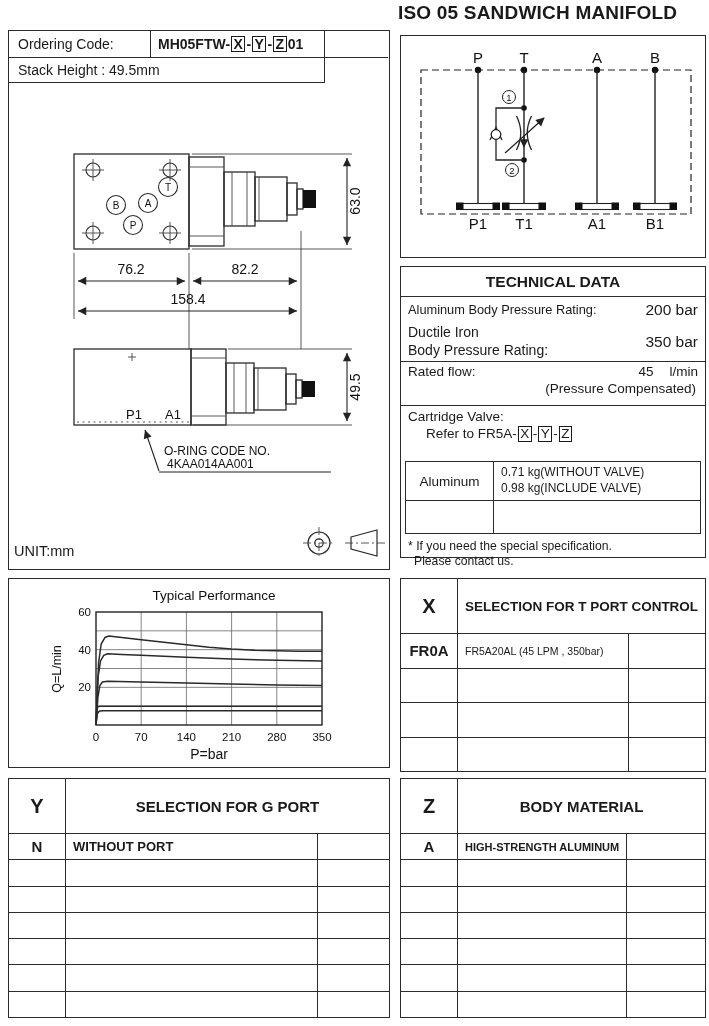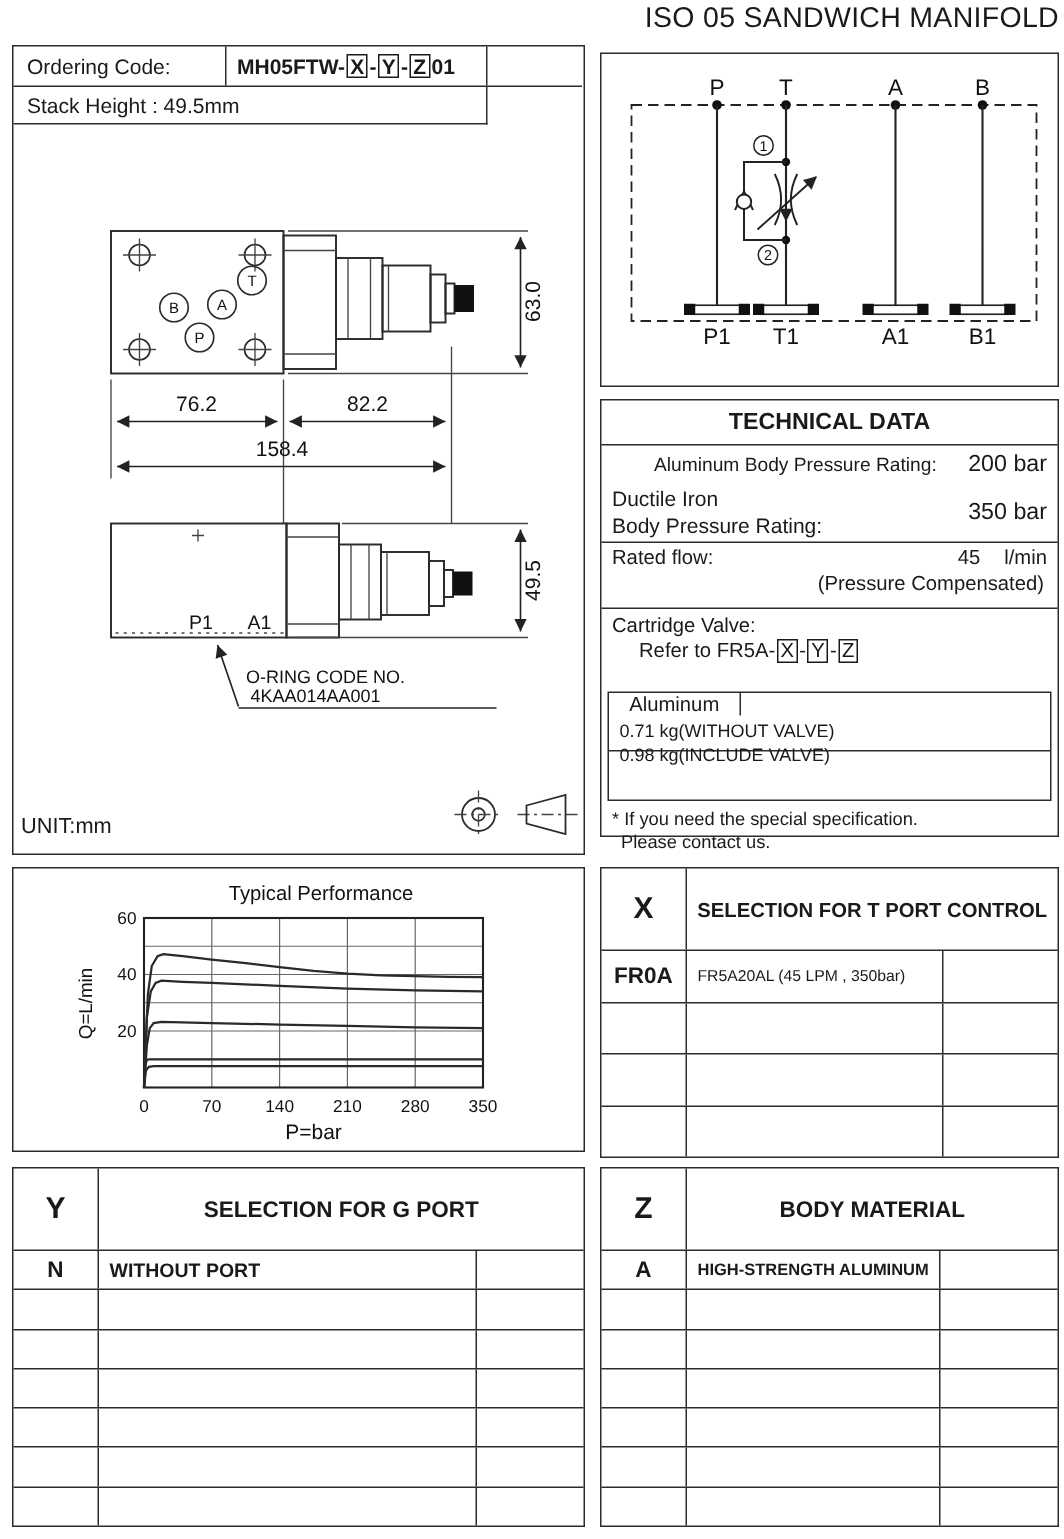--- a/index.html
+++ b/index.html
@@ -1,20 +1,20 @@
 <!DOCTYPE html>
 <html><head>
 <meta charset="utf-8">
 <style>
   *{margin:0;padding:0;box-sizing:border-box;}
   body{font-family:"Liberation Sans",sans-serif;background:#fff;color:#1a1a1a;}
   .page{position:relative;width:709px;height:1026px;background:#fff;overflow:hidden;}
   .panel{position:absolute;border:1.6px solid #2b2b2b;background:#fff;}
-  .doc-title{position:absolute;left:398px;top:2px;width:308px;text-align:right;
-             font-weight:normal;font-size:19px;letter-spacing:0.2px;}
+  .doc-title{position:absolute;left:398px;top:2px;width:308px;text-align:left;
+             font-weight:bold;font-size:19px;letter-spacing:0.2px;}
   
   .ord-row1{position:absolute;left:0;top:0;width:379px;height:27px;border-bottom:1.4px solid #2b2b2b;display:flex;}
   .ord-label{width:142px;border-right:1.4px solid #2b2b2b;padding-left:9px;font-size:14px;display:flex;align-items:center;}
   .ord-value{width:174px;border-right:1.4px solid #2b2b2b;padding-left:7px;font-weight:bold;font-size:14px;display:flex;align-items:center;white-space:nowrap;}
   .ord-spare{flex:1;}
   .ord-row2{position:absolute;left:0;top:27px;width:316px;height:25px;border-bottom:1.4px solid #2b2b2b;border-right:1.4px solid #2b2b2b;
             font-size:14px;display:flex;align-items:center;padding-left:9px;}
   .bx{display:inline-block;border:1.3px solid #1a1a1a;padding:0 1.5px;line-height:1.05;margin:0 1px;font-weight:bold;}
   .unit-label{position:absolute;left:5px;top:512px;font-size:14.5px;}
   
@@ -25,32 +25,32 @@
   .dimtxt{font-size:14px;fill:#111;}
   .smalltxt{font-size:12px;fill:#111;}
   .porttxt{font-size:10px;fill:#111;}
   .schline{fill:none;stroke:#222;stroke-width:1.4;}
   .schlbl{font-size:15px;fill:#111;}
   
   .tech-header{height:30px;line-height:29px;text-align:center;font-weight:bold;font-size:15.5px;border-bottom:1.6px solid #2b2b2b;}
   .t-row{display:flex;justify-content:space-between;align-items:center;padding:0 7px;}
   .t-row1{height:25px;}
   .t-row2{height:40px;border-bottom:1.6px solid #2b2b2b;}
-  .t-lbl{font-size:12.8px;margin-left:28px;}
+  .t-lbl{font-size:12.8px;}
   .t-lbl2{font-size:14px;line-height:1.25;}
   .t-val{font-size:15.5px;white-space:nowrap;}
   .t-row3{height:44px;border-bottom:1.6px solid #2b2b2b;padding:2px 7px 0;}
   .r3top{display:flex;justify-content:space-between;align-items:center;gap:23px;}
   .flowpair{display:flex;gap:16px;font-size:13.5px;}
   .r3bot{text-align:right;font-size:13.5px;padding-right:2px;margin-top:2px;}
   .t-cart{height:52px;padding:3px 7px 0;font-size:13.5px;line-height:1.25;}
   .t-refer{margin-left:18px;}
   .t-cnote{font-size:10.8px;margin-top:2px;}
   .w-table{margin:3px 4px 0;border:1.5px solid #2b2b2b;}
-  .w-row{display:flex;height:38px;flex-direction:column;}
+  .w-row{display:flex;height:38px;}
   .w-row2{height:33px;border-top:1.5px solid #2b2b2b;}
   .w-mat{width:88px;border-right:1.5px solid #2b2b2b;display:flex;align-items:center;justify-content:center;font-size:13.5px;}
   .w-vals{flex:1;padding:3px 0 0 7px;font-size:12px;line-height:1.3;white-space:nowrap;}
   .t-note{padding:5px 7px 0;font-size:12.2px;line-height:1.2;}
   .t-note .tn2{padding-left:6px;}
   
   .sel-table{position:absolute;border:1.6px solid #2b2b2b;background:#fff;display:flex;flex-direction:column;}
   .st-header{display:flex;height:55px;border-bottom:1.6px solid #2b2b2b;flex:none;}
   .st-code{width:57px;border-right:1.6px solid #2b2b2b;display:flex;align-items:center;justify-content:center;font-weight:bold;font-size:20px;}
   .st-title{flex:1;display:flex;align-items:center;justify-content:center;font-weight:bold;font-size:15px;}

